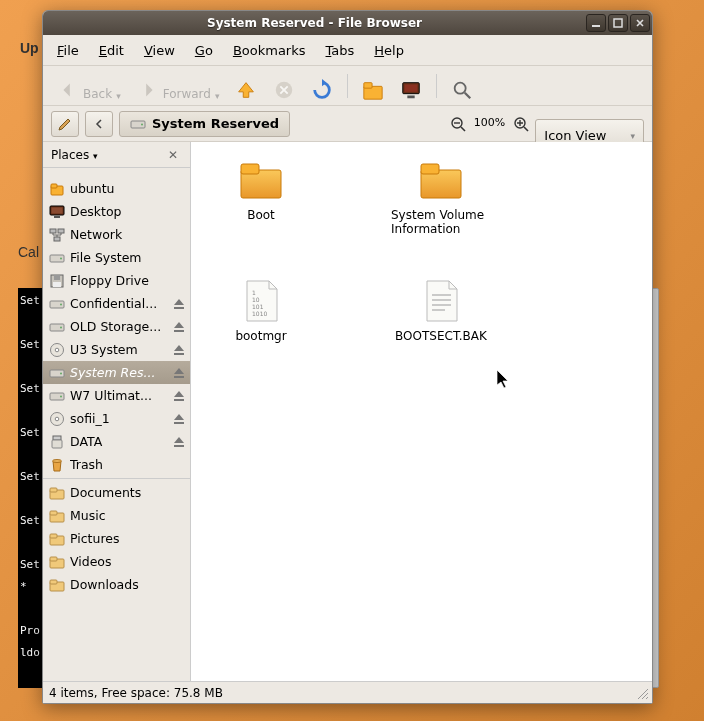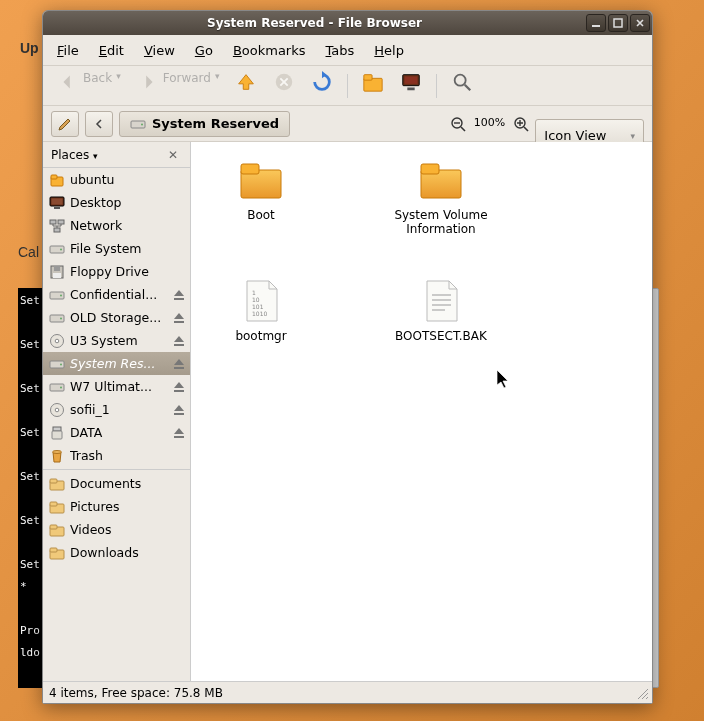--- a/index.html
+++ b/index.html
@@ -15,51 +15,51 @@
 .titlebar { height: 24px; background: linear-gradient(#6b635a, #4e463e); border-radius: 5px 5px 0 0; display: flex; align-items: center; color: #fff; font-weight: bold; font-size: 12px; padding: 0 2px; }
 .titlebar-title { flex: 1; text-align: center; text-shadow: 0 1px 1px rgba(0,0,0,0.5); }
 .titlebar-btn { width: 20px; height: 18px; background: linear-gradient(#5a5249, #3e372f); border: 1px solid #2a2520; border-radius: 3px; display: flex; align-items: center; justify-content: center; color: #ddd; margin-left: 2px; font-size: 10px; cursor: pointer; }
 .titlebar-btn svg { width: 10px; height: 10px; }
 
 .menubar { height: 24px; background: #ede9e3; display: flex; align-items: center; padding: 15px 6px; gap: 4px; border-bottom: 1px solid #d4cfc7; }
 .menu-item { padding: 2px 8px; font-size: 13px; cursor: pointer; }
 .menu-item u { text-decoration: underline; }
 
 .toolbar { height: 40px; background: #ede9e3; display: flex; align-items: center; padding: 0 8px; gap: 4px; border-bottom: 1px solid #d4cfc7; }
-.tool-btn { height: 30px; padding: 0 6px; display: flex; align-items: flex-start; gap: 4px; border-radius: 3px; font-size: 12px; color: #888; cursor: pointer; }
+.tool-btn { height: 30px; padding: 0 6px; display: flex; align-items: flex-end; gap: 4px; border-radius: 3px; font-size: 12px; color: #888; cursor: pointer; }
 .tool-btn.disabled { opacity: 0.6; }
 .tool-btn svg { width: 22px; height: 22px; }
 .tool-sep { width: 1px; height: 24px; background: #ccc; margin: 0 4px; }
 .arrow-down { font-size: 9px; color: #888; }
 
 .locbar { height: 36px; background: #ede9e3; display: flex; align-items: center; padding: 0 8px; gap: 6px; border-bottom: 1px solid #d4cfc7; }
 .loc-btn { width: 28px; height: 26px; border: 1px solid #b8b0a5; border-radius: 3px; background: linear-gradient(#f5f2ec, #e0dbd2); display: flex; align-items: center; justify-content: center; cursor: pointer; }
 .loc-path { flex: 0 0 auto; height: 26px; border: 1px solid #b8b0a5; border-radius: 3px; background: linear-gradient(#ebe6dd, #d8d2c7); display: flex; align-items: center; padding: 0 10px; font-weight: bold; font-size: 13px; gap: 6px; }
 .loc-spacer { flex: 1; }
 .zoom { display: flex; align-items: flex-start; gap: 8px; font-size: 11px; }
 .zoom-btn { cursor: pointer; }
 .view-combo { height: 26px; border: 1px solid #b8b0a5; border-radius: 3px; background: linear-gradient(#f5f2ec, #e0dbd2); padding: 16px 8px; display: flex; align-items: center; font-size: 13px; gap: 24px; cursor: pointer; margin-top: 24px; }
 
 .body-area { flex: 1; display: flex; overflow: hidden; }
 
-.sidebar { width: 148px; background: #ede9e3; border-right: 1px solid #ccc; display: flex; flex-direction: column; }
+.sidebar { width: 148px; background: #ede9e3; border-right: 1px solid #ccc; display: flex; flex-direction: column; gap: 9px; }
 .sidebar-header { height: 26px; border-bottom: 1px solid #ccc; display: flex; align-items: center; padding: 0 8px; font-size: 12px; justify-content: space-between; }
 .sidebar-header .close-x { width:14px; height:14px; color:#666; cursor:pointer; font-weight:bold; }
 .sidebar-list { flex: 1; overflow-y: auto; }
 .side-item { height: 23px; display: flex; align-items: center; padding: 0 4px 0 6px; font-size: 12.5px; gap: 5px; cursor: pointer; }
 .side-item.selected { background: linear-gradient(#b5ab9c, #a59b8c); color: #fff; font-style: italic; }
 .side-icon { width: 16px; height: 16px; flex-shrink: 0; display: flex; align-items: center; justify-content: center; }
 .side-label { flex: 1; white-space: nowrap; overflow: hidden; text-overflow: ellipsis; }
 .eject { width: 14px; height: 14px; flex-shrink: 0; color: #666; }
 .side-sep { height: 1px; background: #ccc; margin: 2px 0; }
 
 .content { flex: 1; background: #fff; padding: 14px 20px; display: flex; flex-wrap: wrap; align-content: flex-start; gap: 40px 80px; position: relative; }
 .icon-item { width: 100px; display: flex; flex-direction: column; align-items: center; gap: 4px; cursor: pointer; }
 .icon-img { width: 48px; height: 48px; display: flex; align-items: center; justify-content: center; }
-.icon-label { font-size: 12px; text-align: center; line-height: 1.2; }
+.icon-label { font-size: 12px; line-height: 1.2; }
 .cursor-arrow { position: absolute; left: 306px; top: 228px; }
 
 .statusbar { height: 22px; border-top: 1px solid #ccc; background: #ede9e3; display: flex; align-items: center; padding: 0 6px; font-size: 12px; }
 .resize-grip { position:absolute; right:2px; bottom:2px; width:14px; height:14px; }
 
 .scrollbar-right { position: absolute; right: 45px; top: 288px; width: 14px; height: 400px; background: #d8d8d8; border: 1px solid #aaa; border-radius: 2px; }
 </style>
 </head>
 <body>
 
@@ -350,20 +350,29 @@
           </div>
           <div class="side-sep"></div>
           <div class="side-item">
             <span class="side-icon">
               <svg width="16" height="16" viewBox="0 0 16 16">
                 <rect x="1" y="5" width="14" height="9" rx="1" fill="#f0c97a" stroke="#b8904a"></rect>
                 <rect x="1" y="3" width="7" height="4" rx="1" fill="#f0c97a" stroke="#b8904a"></rect>
               </svg>
             </span>
             <span class="side-label">Documents</span>
+          </div>
+          <div class="side-item">
+            <span class="side-icon">
+              <svg width="16" height="16" viewBox="0 0 16 16">
+                <rect x="1" y="5" width="14" height="9" rx="1" fill="#f0c97a" stroke="#b8904a"></rect>
+                <rect x="1" y="3" width="7" height="4" rx="1" fill="#f0c97a" stroke="#b8904a"></rect>
+              </svg>
+            </span>
+            <span class="side-label">Music</span>
           </div>
           <div class="side-item">
             <span class="side-icon">
               <svg width="16" height="16" viewBox="0 0 16 16">
                 <rect x="1" y="5" width="14" height="9" rx="1" fill="#f0c97a" stroke="#b8904a"></rect>
                 <rect x="1" y="3" width="7" height="4" rx="1" fill="#f0c97a" stroke="#b8904a"></rect>
               </svg>
             </span>
             <span class="side-label">Pictures</span>
           </div>

